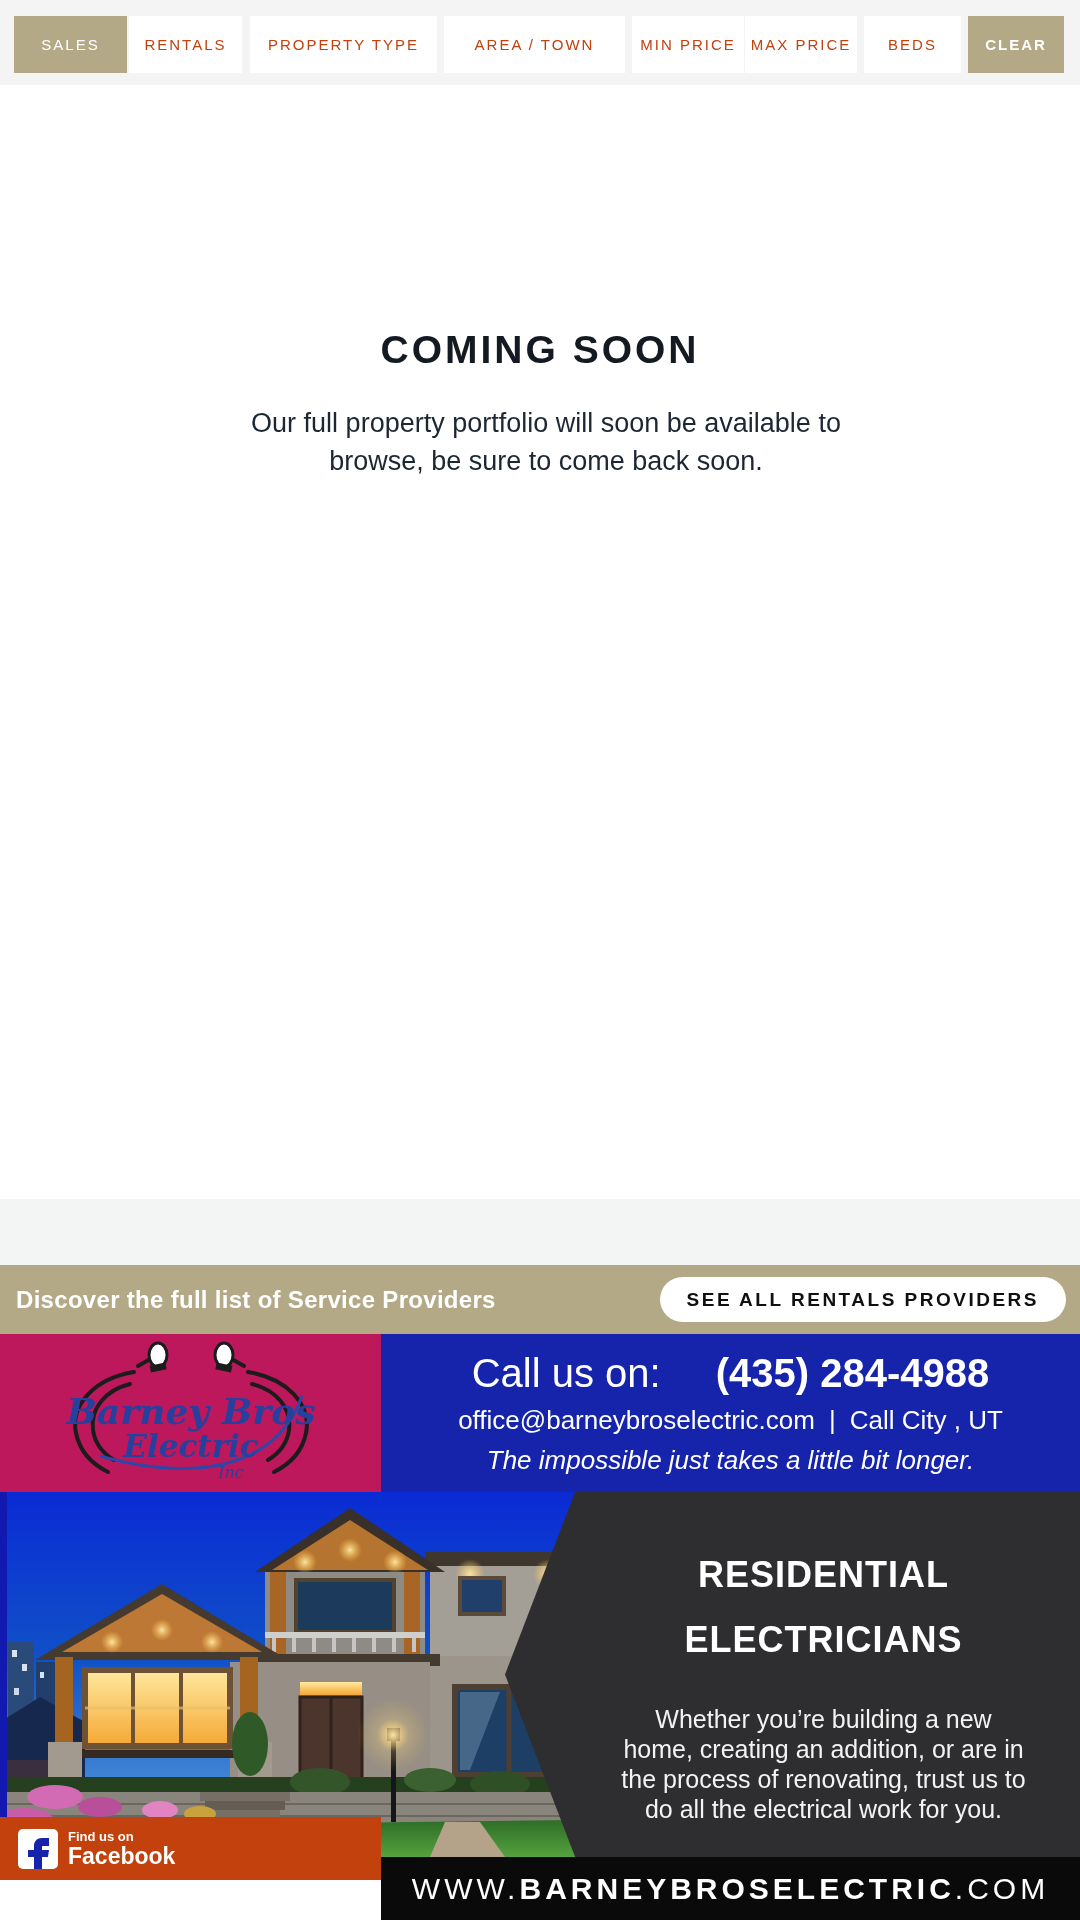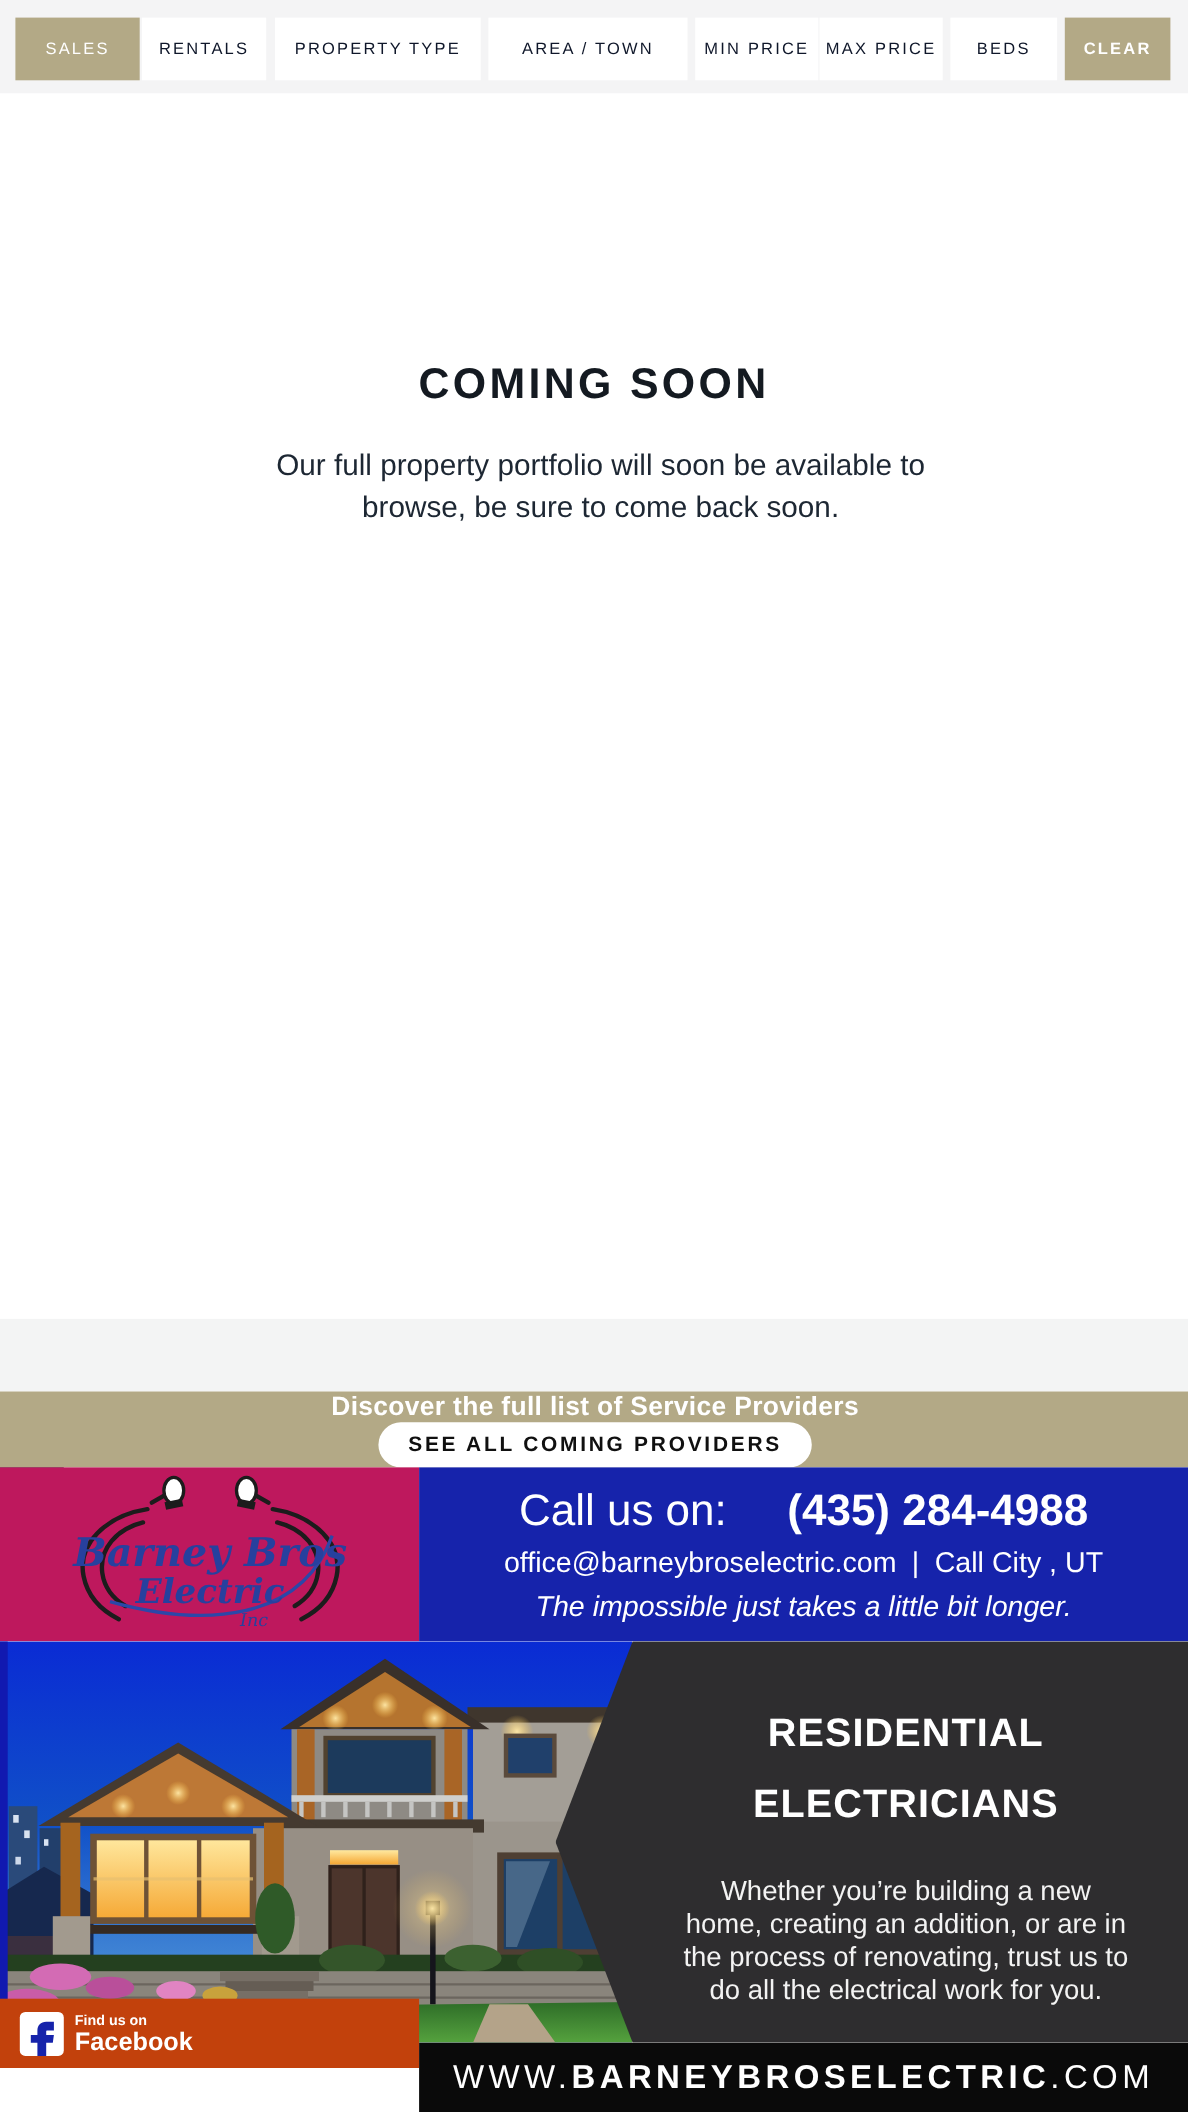--- a/index.html
+++ b/index.html
@@ -4,41 +4,41 @@
 <style>
   * { margin:0; padding:0; box-sizing:border-box; }
   body { background:#ffffff; font-family:"Liberation Sans", sans-serif; }
   .page { position:relative; width:1080px; height:1920px; overflow:hidden; background:#fff; margin:0 auto; }
 
   
   .filter-bar { position:absolute; top:0; left:0; width:1080px; height:85px; background:#f4f4f5; }
   .filter-bar .btn { position:absolute; top:16px; height:57px; background:#ffffff; border:none;
         display:flex; align-items:center; justify-content:center;
         font-family:"Liberation Sans",sans-serif; font-size:15px; letter-spacing:2px;
-        color:#0f172a; cursor:pointer; }
+        color:#c2410c; cursor:pointer; }
   .btn-sales   { left:14px;  width:113px; background:#b3a986 !important; color:#fff !important; }
   .btn-rentals { left:129px; width:113px; }
   .btn-ptype   { left:250px; width:187px; }
   .btn-area    { left:444px; width:181px; }
   .btn-minp    { left:632px; width:112px; }
   .btn-maxp    { left:745px; width:112px; }
   .btn-beds    { left:864px; width:97px;  }
   .btn-clear   { left:968px; width:96px; background:#b3a986 !important; color:#fff !important;
                  font-weight:bold; letter-spacing:3px; }
 
   
   .main-section { position:absolute; top:85px; left:0; width:1080px; height:1114px; background:#fff; text-align:center; }
   .coming-title { padding-top:243px; font-size:39px; font-weight:800; letter-spacing:3px; color:#141a21; }
   .coming-msg   { margin-top:32px; font-size:27px; line-height:38px; color:#1d2733; white-space:pre-line;padding-left:12px; }
 
   .gray-strip { position:absolute; top:1199px; left:0; width:1080px; height:66px; background:#f3f4f4; }
 
   
   .service-bar { position:absolute; top:1265px; left:0; width:1080px; height:69px; background:#b3a986;
-                 display:flex; align-items:center; justify-content:space-between; padding:0 14px 0 16px;flex-direction:column; }
+                 display:flex; align-items:center; justify-content:space-between; padding:0 14px 0 16px; }
   .service-text { color:#ffffff; font-size:24px; font-weight:bold; letter-spacing:.3px; }
   .service-btn  { height:45px; background:#ffffff; border:none; border-radius:24px; padding:0 27px;
                   font-family:"Liberation Sans",sans-serif; font-size:19px; font-weight:bold;
                   letter-spacing:2.5px; color:#101010; cursor:pointer; }
 
   
   .ad-corner { position:absolute; top:1334px; left:0; width:58px; height:13px; background:#0b0b0b;
                border-radius:0 0 14px 0; }
   .ad-logo-box { position:absolute; top:1334px; left:0; width:381px; height:158px; background:#be185d;
                  display:flex; align-items:center; justify-content:center; }
@@ -93,21 +93,21 @@
   <div class="main-section">
     <div class="coming-title">COMING SOON</div>
     <div class="coming-msg">Our full property portfolio will soon be available to
 browse, be sure to come back soon.</div>
   </div>
 
   <div class="gray-strip"></div>
 
   <div class="service-bar">
     <div class="service-text">Discover the full list of Service Providers</div>
-    <button class="service-btn">SEE ALL COMING PROVIDERS</button>
+    <button class="service-btn">SEE ALL RENTALS PROVIDERS</button>
   </div>
 
   <div class="ad-corner"></div>
 
   <div class="ad-logo-box">
     <svg width="330" height="150" viewBox="0 0 330 150">
 
       <g stroke="#1c1c1c" stroke-width="4" fill="none" stroke-linecap="round">
         <path d="M108,34 C70,40 44,66 50,95 C54,115 68,127 82,134"></path>
         <path d="M104,46 C80,52 64,70 67,92 C69,106 78,116 88,122"></path>

